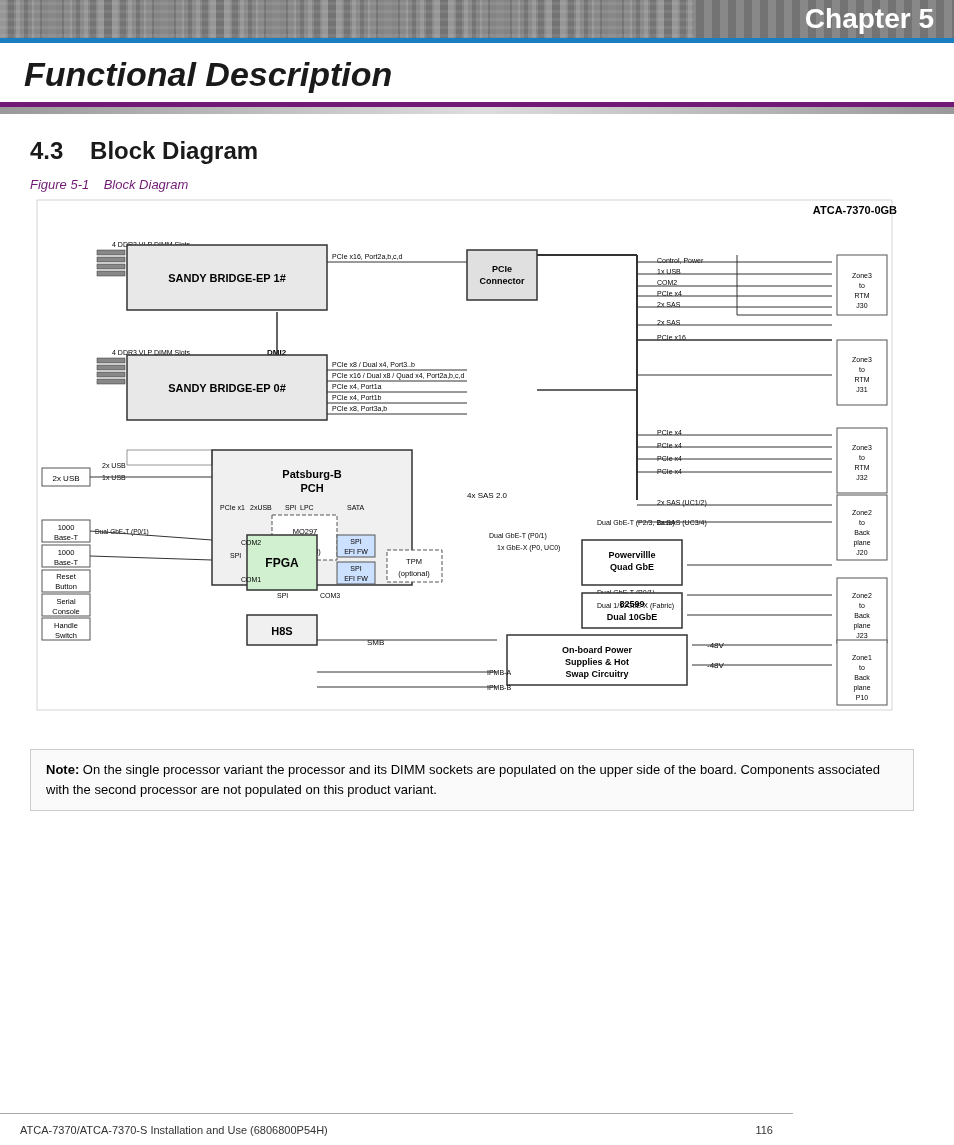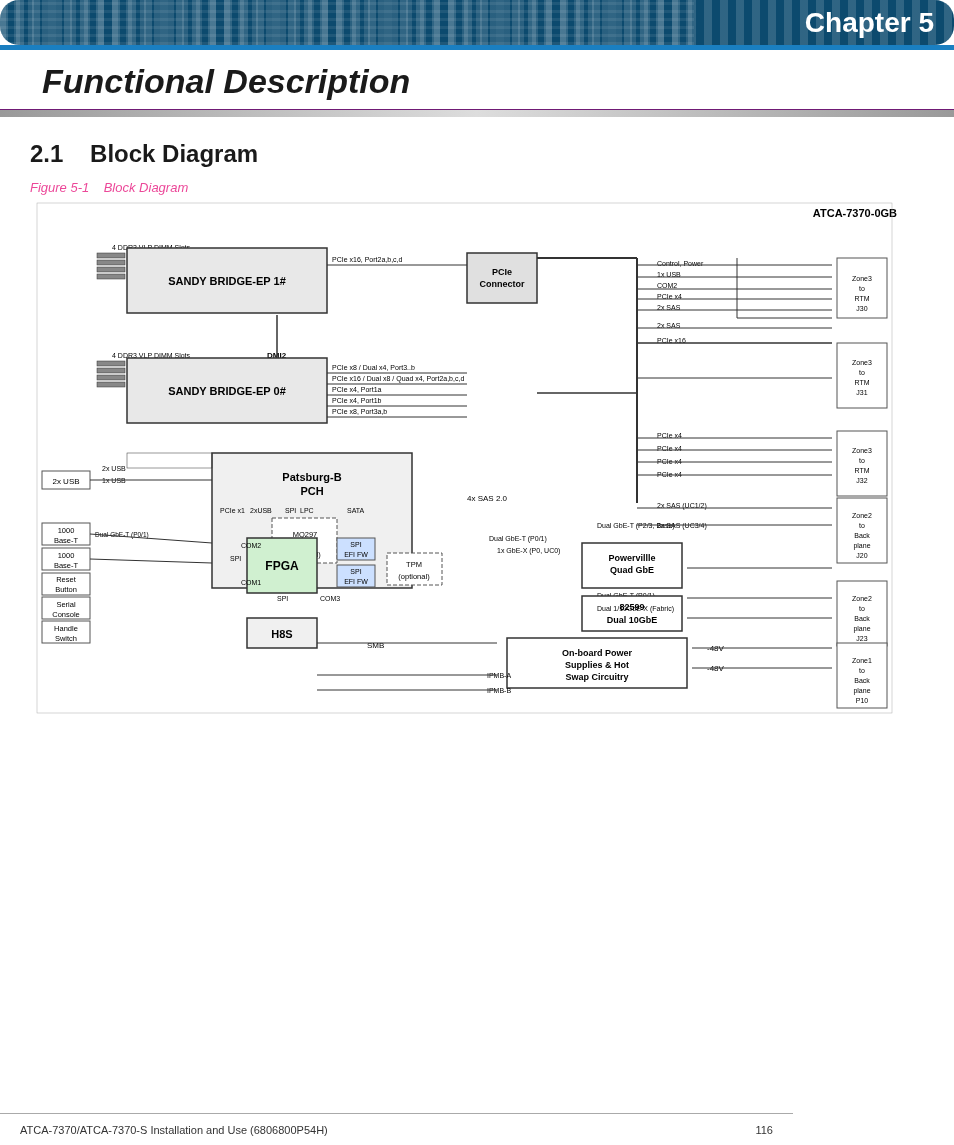--- a/index.html
+++ b/index.html
@@ -20,47 +20,47 @@
         rgba(255,255,255,0.15) 0px,
         rgba(255,255,255,0.15) 8px,
         transparent 8px,
         transparent 16px
       );
     }
   </style>
 </head>
 <body>
 
-<div style="position:relative; height:45px; background:#0c4a6e; overflow:hidden;border-radius:19px;">
+<div style="position:relative; height:38px; background:#737373; overflow:hidden;">
   <div class="header-pattern"></div>
 
   <div style="position:absolute; top:0; left:0; right:260px; height:45px;
               background-image: repeating-linear-gradient(90deg, rgba(255,255,255,0.12) 0, rgba(255,255,255,0.12) 6px, transparent 6px, transparent 14px),
               repeating-linear-gradient(0deg, rgba(255,255,255,0.08) 0, rgba(255,255,255,0.08) 3px, transparent 3px, transparent 8px);"></div>
   <div style="position:absolute; right:20px; top:50%; transform:translateY(-50%); color:#fff; font-size:28px; font-weight:bold; font-family:Arial,sans-serif;">Chapter 5</div>
 </div>
 
 <div style="height:5px; background:#1a7fc1;"></div>
 
-<div style="padding: 12px 40px 8px 42px; border-bottom: 1px solid #701a75;">
+<div style="padding: 12px 40px 8px 24px; border-bottom: 5px solid #701a75;">
   <h1 style="font-size:34px; font-weight:bold; color:#1a1a1a; font-style:italic; font-family:Arial,sans-serif;">Functional Description</h1>
 </div>
 
 <div style="height:7px; background: linear-gradient(to right, #999, #ddd, #999);"></div>
 
 <div style="padding: 15px 40px 60px 30px;">
 
   <div style="margin-bottom:12px; margin-top:8px;">
     <span style="font-size:24px; font-weight:bold; color:#1a1a1a; font-family:Arial,sans-serif;">
-      <span>2.1</span>&nbsp;&nbsp;&nbsp;
+      <span>4.3</span>&nbsp;&nbsp;&nbsp;
     </span>
     <span style="font-size:24px; font-weight:bold; color:#1a1a1a; font-family:Arial,sans-serif;">Block Diagram</span>
   </div>
 
-  <div style="color:#ec4899; font-style:italic; font-size:13px; margin-bottom:8px; font-family:Arial,sans-serif;">
+  <div style="color:#701a75; font-style:italic; font-size:13px; margin-bottom:8px; font-family:Arial,sans-serif;">
     <span>Figure 5-1</span>&nbsp;&nbsp;&nbsp;&nbsp;<span>Block Diagram</span>
   </div>
 
   <div style="position:relative; width:870px; margin:8px auto;">
     <svg width="870" height="530" style="font-family:Arial,sans-serif; overflow:visible;">
 
       <text x="860" y="14" text-anchor="end" font-size="11" font-weight="bold">ATCA-7370-0GB</text>
 
       <text x="75" y="47" font-size="7">4 DDR3 VLP DIMM Slots</text>
 
@@ -297,19 +297,23 @@
       <line x1="650" y1="365" x2="795" y2="365" stroke="#333" stroke-width="1"></line>
       <line x1="650" y1="395" x2="795" y2="395" stroke="#333" stroke-width="1"></line>
       <line x1="650" y1="415" x2="795" y2="415" stroke="#333" stroke-width="1"></line>
 
       <line x1="655" y1="445" x2="795" y2="445" stroke="#333" stroke-width="1"></line>
       <line x1="655" y1="465" x2="795" y2="465" stroke="#333" stroke-width="1"></line>
 
     </svg>
   </div>
 
+  <div style="border: 1px solid #ccc; background: #fafafa; padding: 10px 15px; margin-top: 15px; font-size: 13px; line-height: 1.55; font-family: Arial, sans-serif;">
+    <span style="font-weight: bold;">Note:</span>
+    <span>  On the single processor variant the processor and its DIMM sockets are populated on the upper side of the board. Components associated with the second processor are not populated on this product variant.</span>
+  </div>
 
 </div>
 
 <div style="position:fixed; bottom:0; left:0; width:793px; height:32px; border-top: 1px solid #aaa; display:flex; align-items:center; justify-content:space-between; padding: 0 20px; font-size:11px; color:#333; background:#fff; font-family:Arial,sans-serif;">
   <span>ATCA-7370/ATCA-7370-S Installation and Use (6806800P54H)</span>
   <span>116</span>
 </div>
 
 </body></html>

